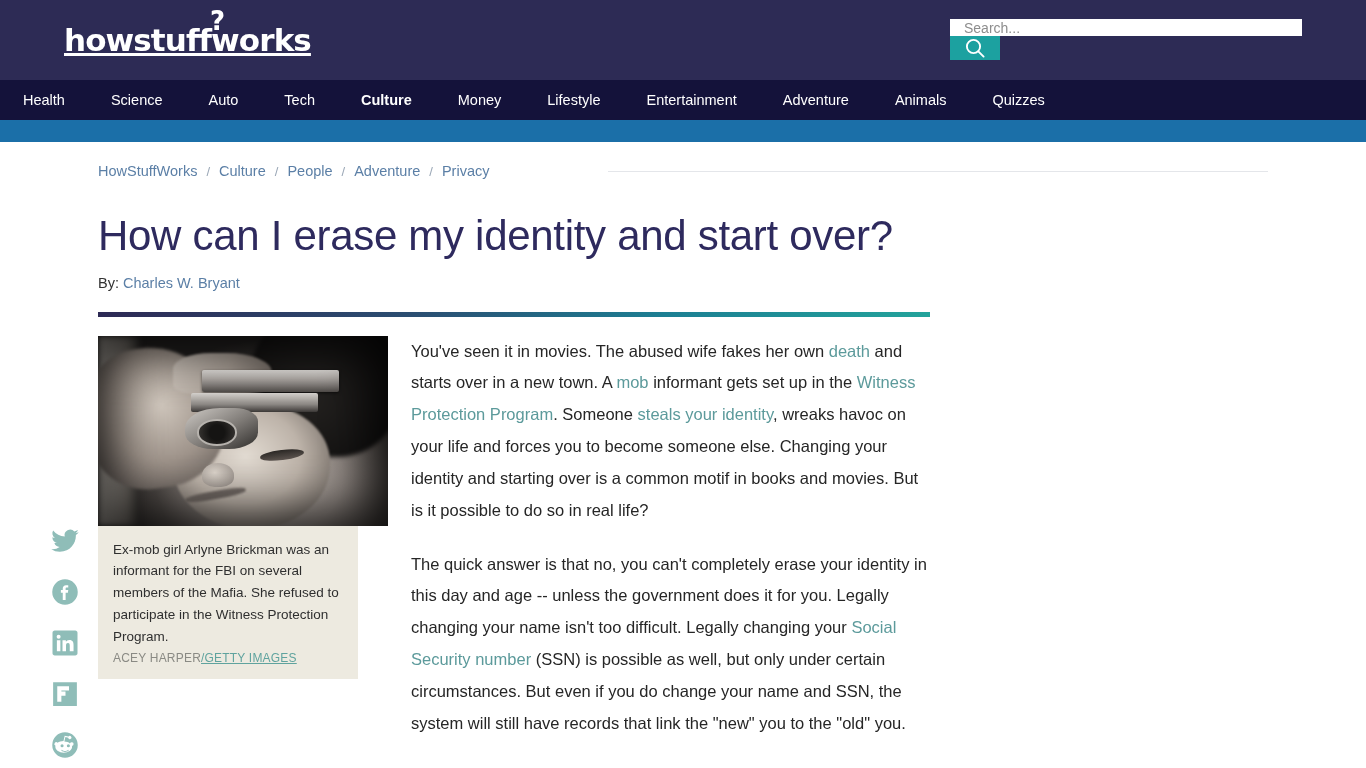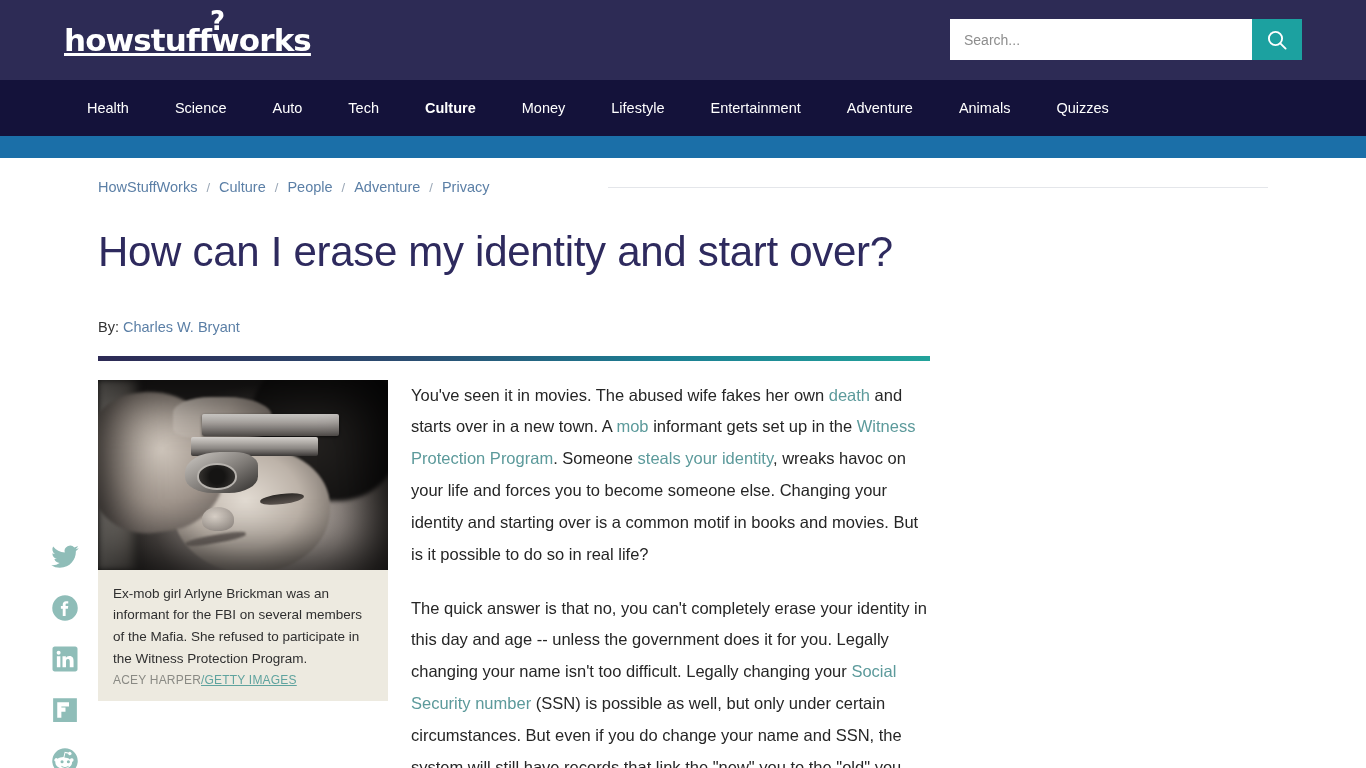--- a/index.html
+++ b/index.html
@@ -36,20 +36,21 @@
     font-size:26px;
     font-weight:700;
   }
   .search-wrap {
     position:absolute;
     right:64px;
     top:19px;
     display:flex;
     height:41px;
     width:352px;
+    flex-direction:column;
   }
   .search-input {
     flex:1;
     border:none;
     outline:none;
     background:#ffffff;
     padding:0 14px;
     font-size:14px;
     color:#444;
     font-family:"Liberation Sans", sans-serif;
@@ -60,25 +61,24 @@
     background:#1CA1A0;
     border:none;
     cursor:pointer;
     display:flex;
     align-items:center;
     justify-content:center;
   }
 
   
   .navbar {
-    height:56px;
+    height:40px;
     background:#14123A;
     display:flex;
     align-items:center;
-    padding-left:64px;
     gap:0;
   }
   .nav-item {
     color:#ffffff;
     font-size:14.5px;
     text-decoration:none;
     padding:0 23px;
     white-space:nowrap;
     line-height:40px;
   }
@@ -121,21 +121,21 @@
     margin-top:28px;
     color:#2E2A5E;
     font-size:42px;
     font-weight:400;
     line-height:1.25;
     letter-spacing:-0.3px;
     max-width:800px;
   }
 
   .byline {
-    margin-top:40px;
+    margin-top:12px;
     font-size:14.5px;
     color:#333333;
   }
   .byline a { color:#5B7FA6; text-decoration:none; }
 
   .rule-gradient {
     margin-top:21px;
     height:5px;
     width:832px;
     background:linear-gradient(to right,#2D2A55 0%,#2B4E72 38%,#1C7F93 68%,#23A39B 100%);
@@ -237,21 +237,21 @@
     transform:rotate(-10deg);
   }
   .ph-vig {
     position:absolute; inset:0;
     box-shadow:inset 0 0 48px 14px rgba(0,0,0,.72);
   }
 
   .caption {
     background:#EDEAE0;
     padding:13px 15px 14px 15px;
-    width:290px;
+    width:260px;
   }
   .caption-text {
     font-size:13.5px;
     line-height:1.62;
     color:#2f2f2f;
   }
   .caption-credit {
     margin-top:3px;
     font-size:12px;
     letter-spacing:0.2px;

